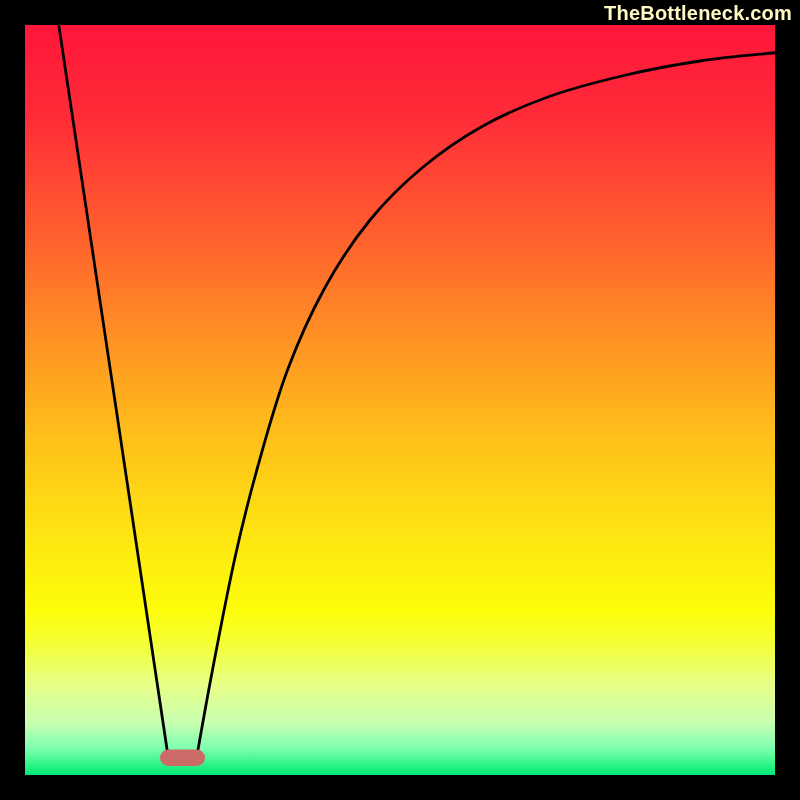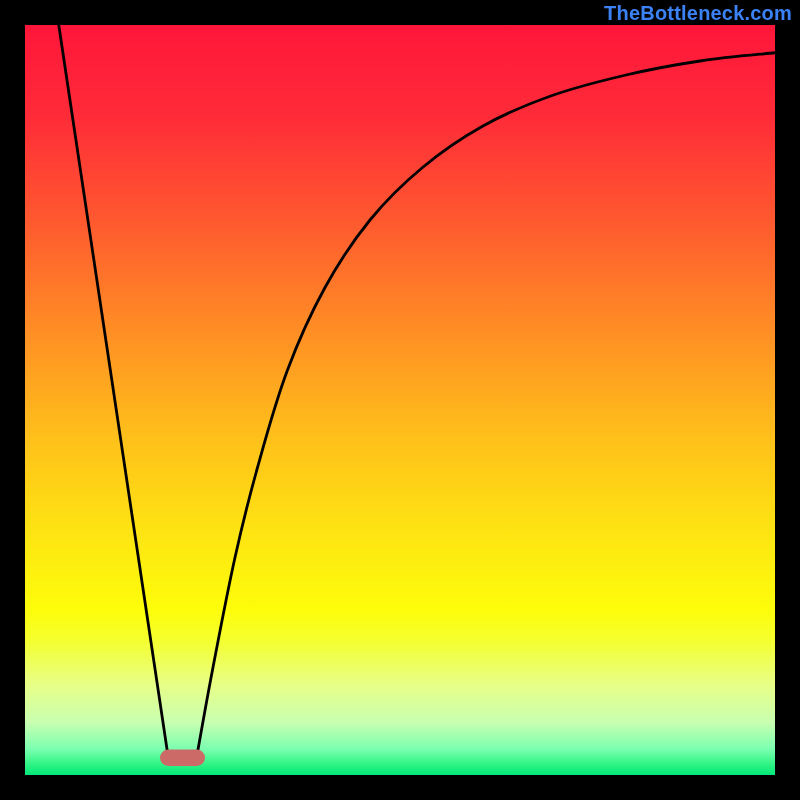--- a/index.html
+++ b/index.html
@@ -23,21 +23,21 @@
     width: 750px;
     height: 750px;
   }
   .watermark {
     position: absolute;
     top: 2px;
     right: 8px;
     font-family: Arial, Helvetica, sans-serif;
     font-size: 20px;
     font-weight: 600;
-    color: #3b82f6;
+    color: #fef9c3;
     letter-spacing: 0.2px;
     z-index: 10;
   }
   svg {
     display: block;
   }
 </style>
 </head>
 <body>
 

